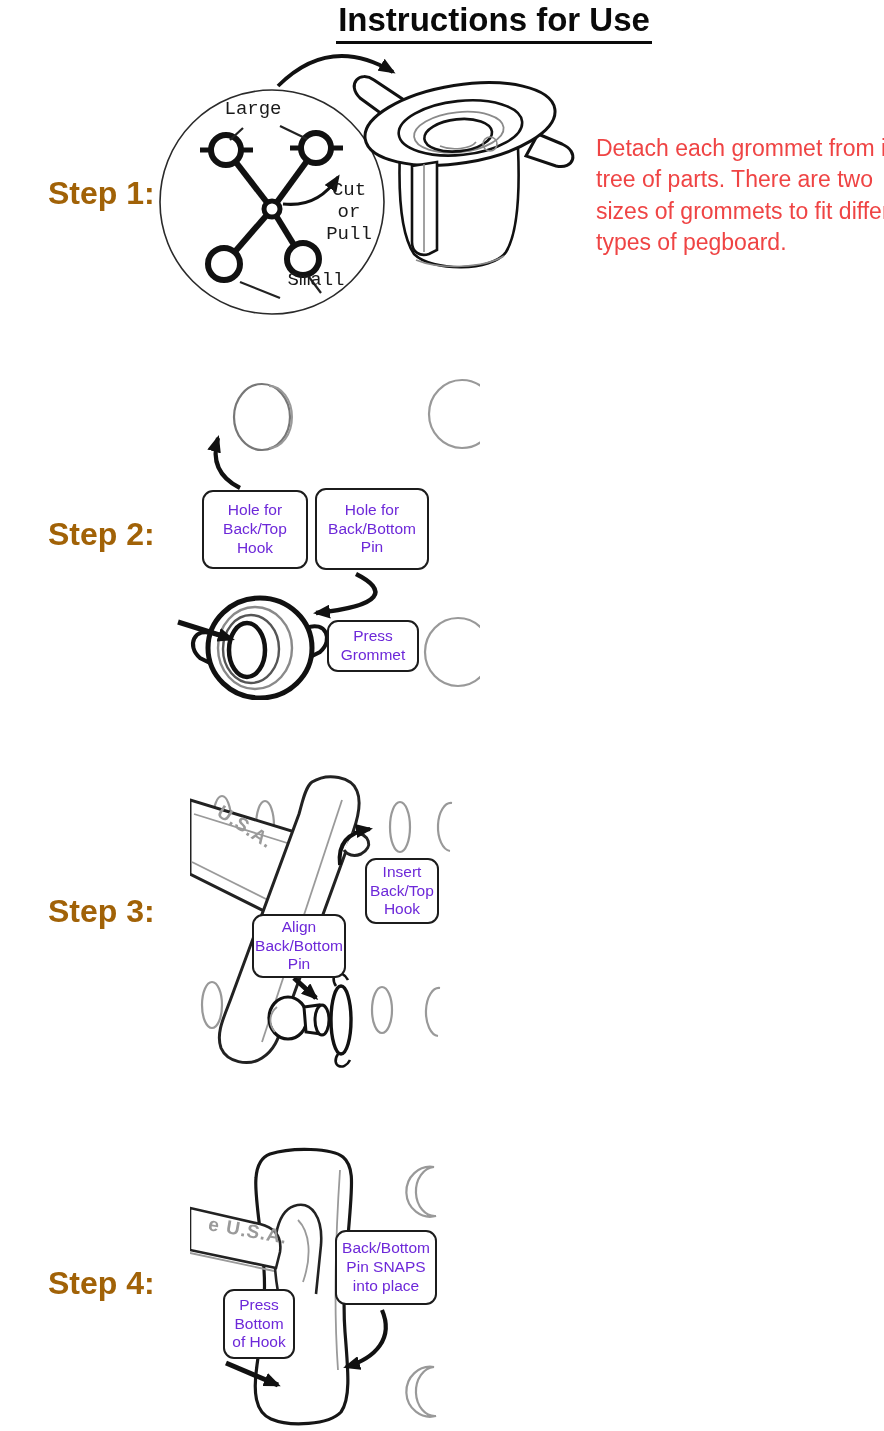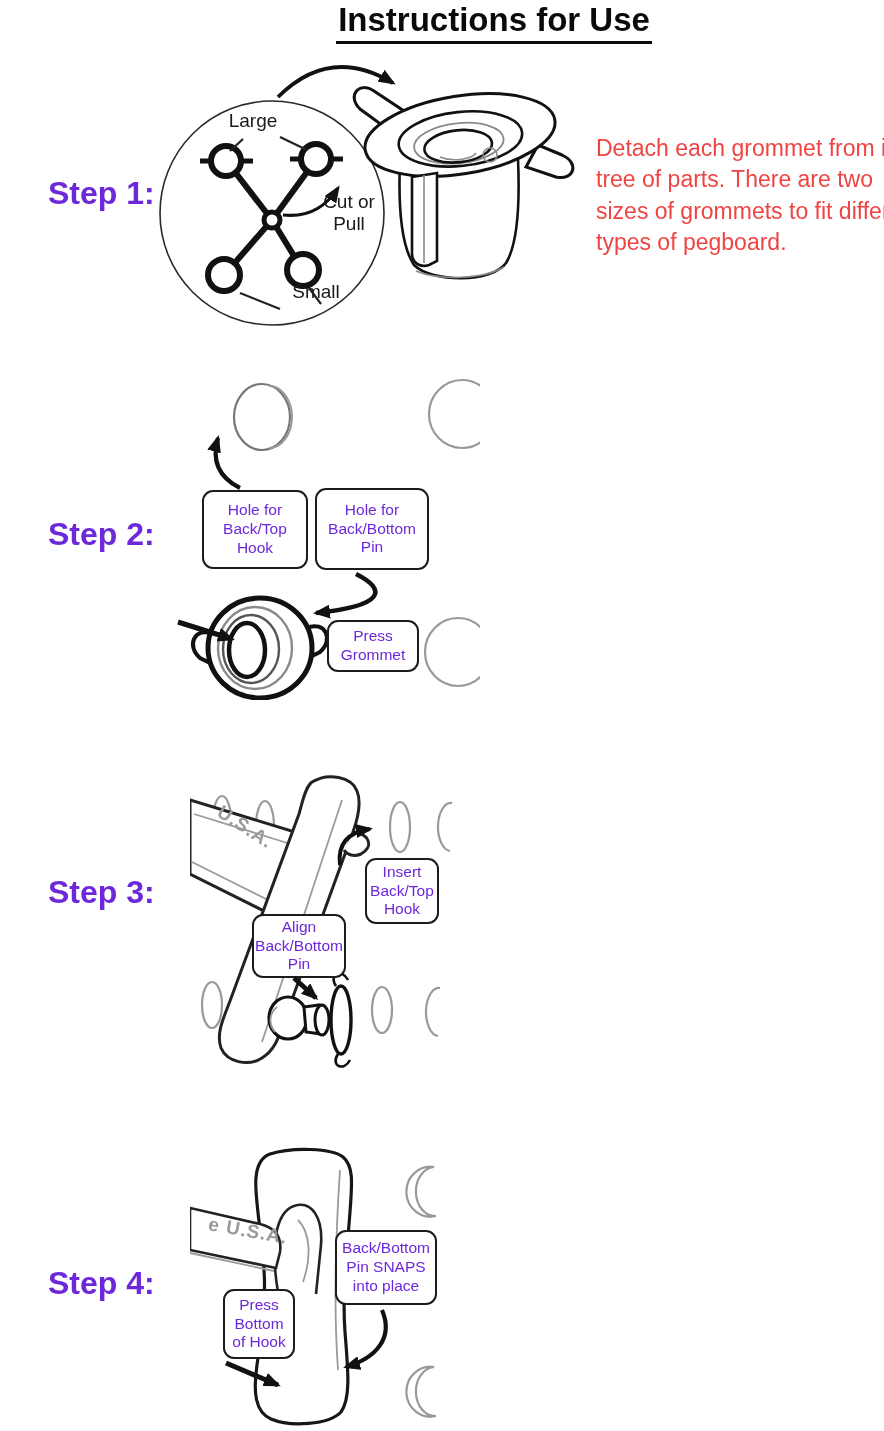--- a/index.html
+++ b/index.html
@@ -1,41 +1,41 @@
 <!DOCTYPE html>
 <html><head>
 <meta charset="utf-8">
 <style>
   html,body{margin:0;padding:0;background:#fff;}
   .page{position:relative;width:884px;height:1431px;background:#ffffff;overflow:hidden;
         font-family:"Liberation Sans",sans-serif;color:#111;margin-left:40px;}
   .title-wrap{position:absolute;top:0;left:0;width:100%;text-align:center;}
   .title{display:inline-block;transform:translateX(12px);font-size:33px;font-weight:bold;
          color:#0a0a0a;border-bottom:3px solid #0a0a0a;padding:0 2px 1px 2px;line-height:1.2;}
-  .step-label{position:absolute;left:8px;font-size:32px;font-weight:bold;color:#6d28d9;line-height:1.05;}
+  .step-label{position:absolute;left:8px;font-size:32px;font-weight:bold;color:#a16207;line-height:1.05;}
   .desc{position:absolute;left:556px;width:328px;font-size:23px;line-height:1.36;color:#ef4444;}
   .illus{position:absolute;overflow:hidden;}
   .illus svg{position:absolute;left:0;top:0;}
   .callout{position:absolute;border:2.5px solid #1c1c1c;border-radius:11px;background:#fff;
            display:flex;align-items:center;justify-content:center;text-align:center;
            white-space:pre-line;font-size:15.5px;line-height:1.22;color:#6d28d9;box-sizing:border-box;padding:2px;}
   .tag{position:absolute;font-size:19px;color:#1a1a1a;text-align:center;white-space:pre-line;line-height:1.15;}
   .usa{position:absolute;font-size:19px;font-weight:bold;color:#9a9a9a;letter-spacing:1px;white-space:nowrap;}
 </style>
 </head>
 <body>
 
 <div class="page">
 
   <div class="title-wrap">
     <span class="title">Instructions for Use</span>
   </div>
 
   <div class="step-label" style="top:177px;">Step 1:</div>
-  <div class="illus" style="left:110px;top:55px;width:430px;height:285px;">
+  <div class="illus" style="left:110px;top:44px;width:430px;height:285px;font-family:Liberation Mono, monospace;">
     <svg width="430" height="285" viewBox="0 0 430 285">
       <defs>
         <marker id="ah1" markerUnits="userSpaceOnUse" markerWidth="18" markerHeight="14" refX="14" refY="7" orient="auto">
           <path d="M0,0 L17,7 L0,14 Z" fill="#111"></path>
         </marker>
       </defs>
 
       <circle cx="122" cy="158" r="112" fill="#fff" stroke="#2a2a2a" stroke-width="1.6"></circle>
 
       <g stroke="#111" fill="none">
@@ -121,21 +121,21 @@
     <div class="callout" style="left:52px;top:120px;width:106px;height:79px;">Hole for
 Back/Top
 Hook</div>
     <div class="callout" style="left:165px;top:118px;width:114px;height:82px;">Hole for
 Back/Bottom
 Pin</div>
     <div class="callout" style="left:177px;top:250px;width:92px;height:52px;">Press
 Grommet</div>
   </div>
 
-  <div class="step-label" style="top:876px;">Step 3:</div>
+  <div class="step-label" style="top:895px;">Step 3:</div>
   <div class="illus" style="left:150px;top:770px;width:410px;height:320px;">
     <svg width="410" height="320" viewBox="0 0 410 320">
       <defs>
         <marker id="ah3" markerUnits="userSpaceOnUse" markerWidth="18" markerHeight="14" refX="14" refY="7" orient="auto">
           <path d="M0,0 L17,7 L0,14 Z" fill="#111"></path>
         </marker>
       </defs>
 
       <g fill="#fff" stroke="#999" stroke-width="2.2">
         <ellipse cx="32" cy="50" rx="9" ry="24"></ellipse>

